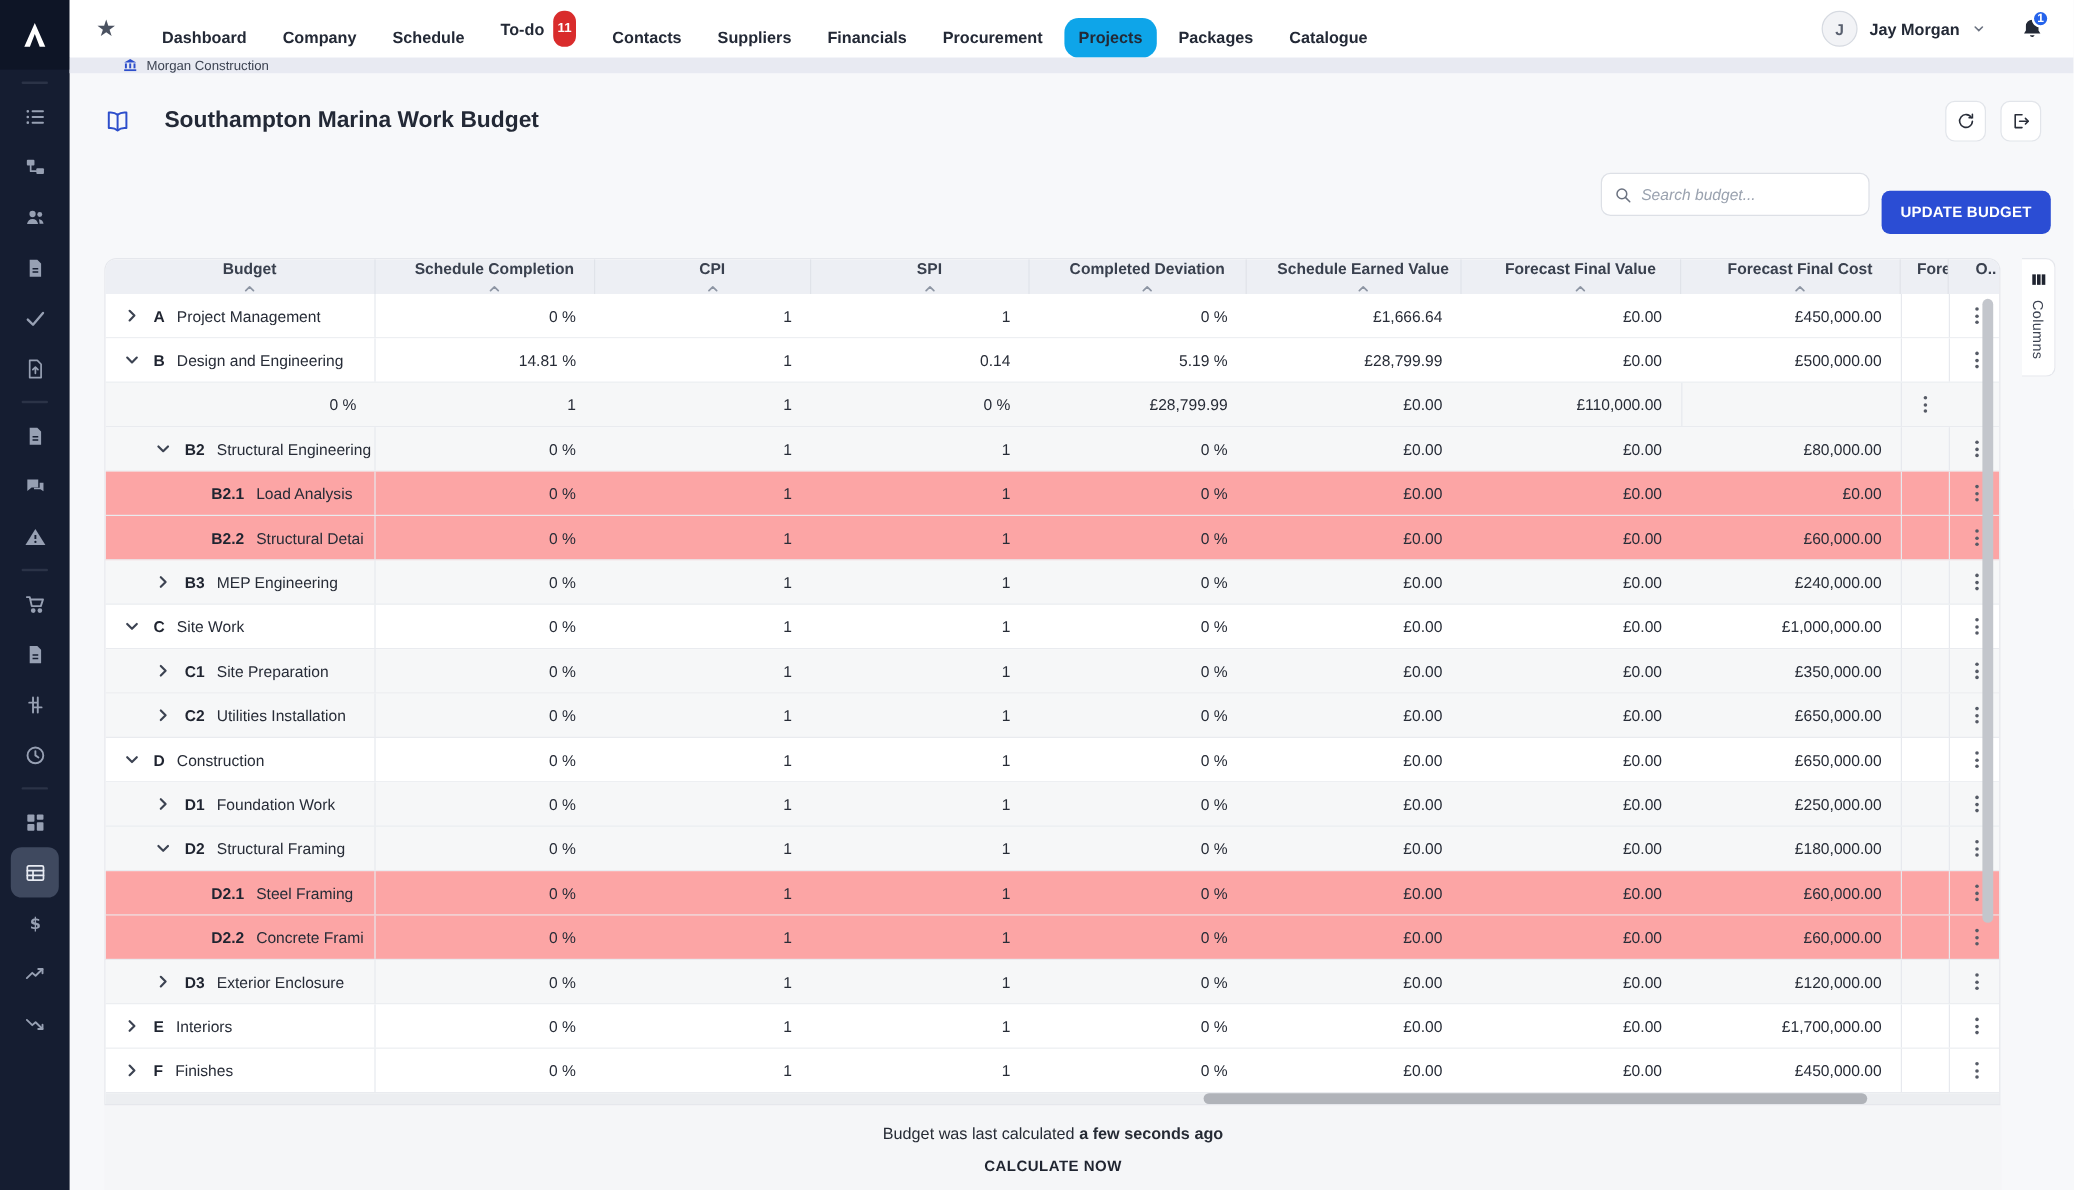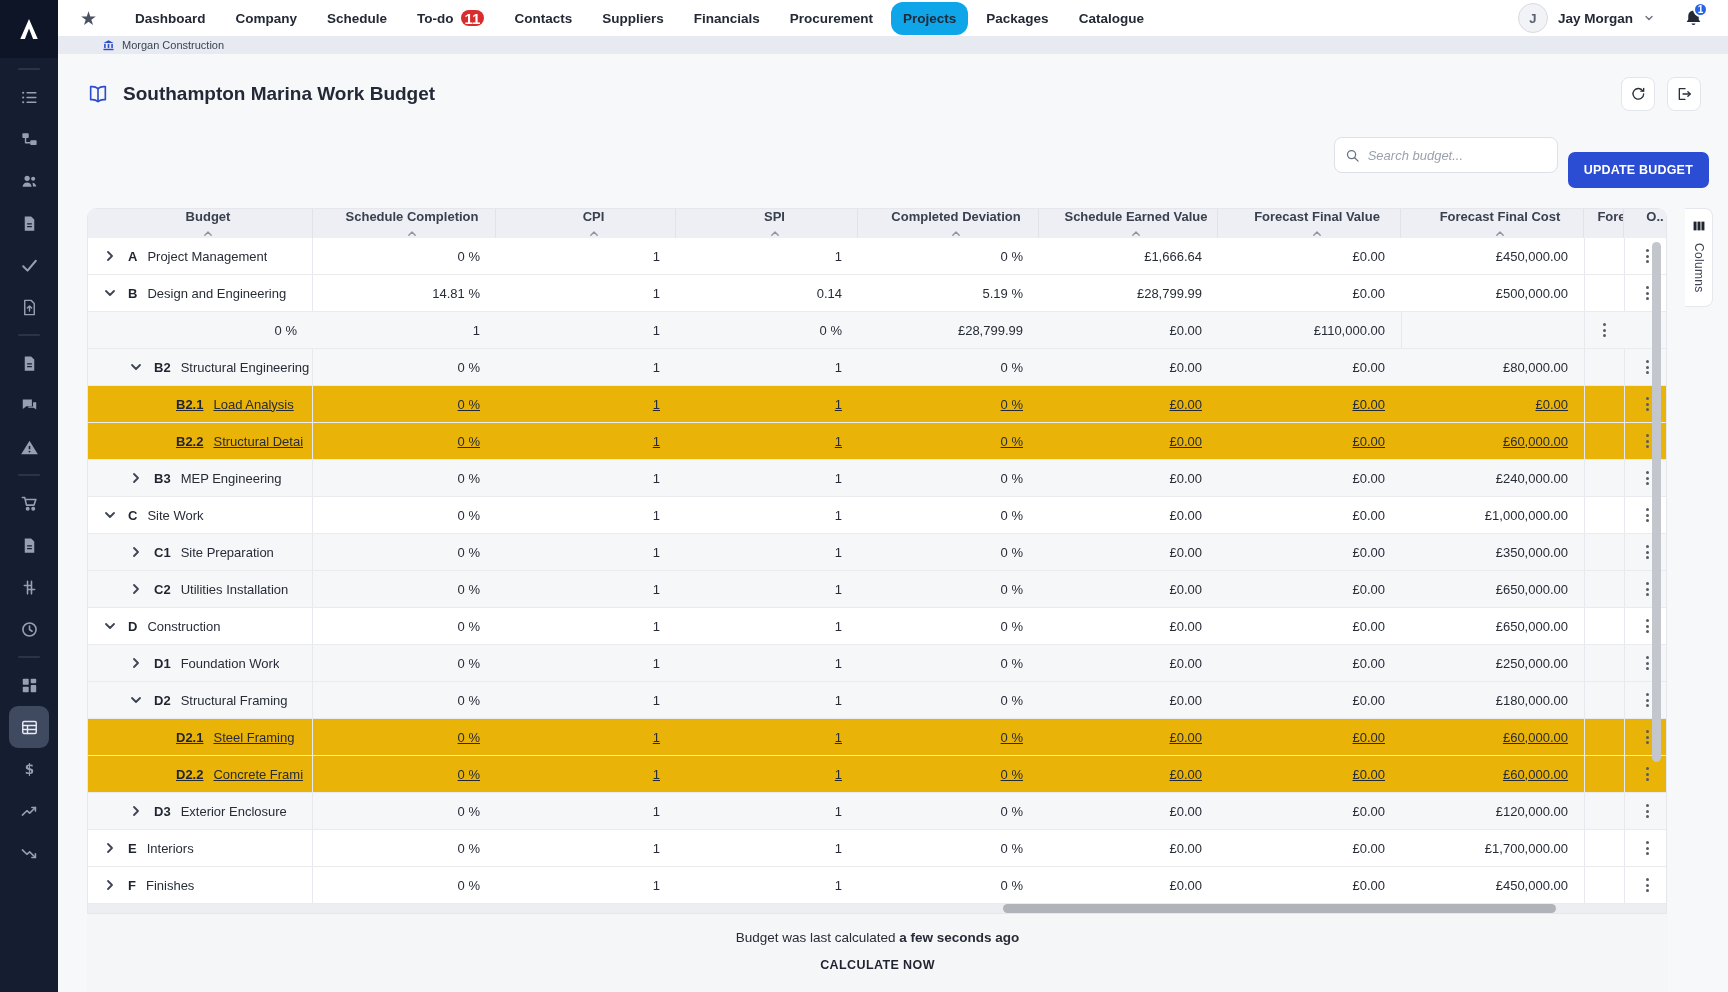--- a/index.html
+++ b/index.html
@@ -19,40 +19,40 @@
   .side-div { width:22px; height:2px; background:#2b3347; border-radius:2px; margin:6px 0; }
 
   
   .main { flex:1; display:flex; flex-direction:column; min-width:0; }
 
   .topbar { height:57px; background:#ffffff; display:flex; align-items:center; padding:0 24px 0 22px; }
   .star { color:#4a5160; font-size:19px; margin-right:26px; cursor:pointer; }
   .nav-items { display:flex; align-items:flex-end; gap:6px; flex:1; }
   .nav-item { font-size:13.5px; font-weight:600; color:#232936; padding:9px 12px; border-radius:8px; display:flex; align-items:center; gap:7px; cursor:pointer; white-space:nowrap; }
   .nav-item.active { background:#0ea5e9;border-radius:12px; }
-  .nav-badge { background:#d92c2c; color:#fff; font-size:15px; font-weight:700; min-width:18px; height:16px; border-radius:9px; display:flex; align-items:center; justify-content:center; padding:0 4px; }
+  .nav-badge { background:#d92c2c; color:#fff; font-size:11px; font-weight:700; min-width:18px; height:30px; border-radius:9px; display:flex; align-items:center; justify-content:center; padding:0 4px; }
   .topbar-right { display:flex; align-items:center; gap:10px; }
   .avatar { width:30px; height:30px; border-radius:50%; background:#f2f3f6; border:1px solid #d6dae1; color:#5a6170; font-size:13px; font-weight:600; display:flex; align-items:center; justify-content:center; }
   .user-name { font-size:13.5px; font-weight:600; color:#232936; }
   .user-caret svg { width:12px; height:12px; color:#6b7280; display:block; }
   .bell-wrap { position:relative; margin-left:18px; cursor:pointer; }
   .bell-wrap svg { width:21px; height:21px; color:#232936; display:block; }
   .bell-badge { position:absolute; top:-6px; right:-4px; background:#2563eb; color:#fff; font-size:10px; font-weight:700; width:15px; height:15px; border-radius:50%; display:flex; align-items:center; justify-content:center; border:2px solid #fff; }
 
   .breadcrumb { height:28px; background:#e8eaf2; display:flex; align-items:center; gap:7px; padding-left:44px; }
   .breadcrumb svg { width:13px; height:13px; color:#2d4ecb; }
   .breadcrumb-label { font-size:11px; color:#3c4352; }
 
   
   .content { flex:1; padding:20px 15px 0 29px; position:relative; }
 
   .title-row { display:flex; align-items:center; justify-content:space-between; height:40px; margin-bottom:8px; padding-right:12px; }
   .title-left { display:flex; align-items:center; gap:14px; }
   .title-left svg { width:22px; height:22px; color:#2d4ecb; }
-  .page-title { font-size:19px; font-weight:700; color:#232936; }
+  .page-title { font-size:19px; font-weight:700; color:#232936;margin-left:14px; }
   .title-actions { display:flex; gap:12px; }
   .icon-btn { width:34px; height:34px; background:#fff; border:1px solid #e2e5ea; border-radius:8px; display:flex; align-items:center; justify-content:center; cursor:pointer; }
   .icon-btn svg { width:16px; height:16px; color:#2a2f3a; }
 
   .controls-row { display:flex; justify-content:flex-end; align-items:center; gap:10px; margin-bottom:20px; padding-right:4px; }
   .search-box { width:224px; height:36px; background:#fff; border:1px solid #dde0e6; border-radius:8px; display:flex; align-items:center; padding:0 10px; gap:8px; }
   .search-box svg { width:15px; height:15px; color:#6b7280; flex-shrink:0; }
   .search-box input { border:none; outline:none; font-size:13px; width:100%; font-family:"Liberation Sans", sans-serif; color:#0c4a6e; background:transparent;font-style:italic; }
   .search-box input::placeholder { color:#9aa2af; }
   .primary-btn { height:36px; background:#2b4dd4; color:#fff; border:none; border-radius:7px; font-size:12.5px; font-weight:700; padding:0 16px; letter-spacing:.2px; cursor:pointer; font-family:"Liberation Sans", sans-serif;margin-top:30px; }
@@ -60,21 +60,21 @@
   
   .table-area { display:flex; align-items:flex-start; }
   .table-card { width:1581px; background:#fff; border:1px solid #e5e7ec; border-radius:10px 10px 0 0; position:relative; overflow:hidden; }
   .grid-row { display:grid; grid-template-columns:225px 183px 180px 182px 181px 179px 183px 183px 40px 46px; }
   .thead { background:#edeff4; height:29px; }
   .th { display:flex; align-items:center; gap:6px; font-size:13px; font-weight:600; color:#39404e; padding-left:16px; border-right:1px solid #e0e3e9; white-space:nowrap; overflow:hidden; cursor:pointer;flex-direction:column; }
   .th:last-child { border-right:none; }
   .th .sort { width:10px; height:14px; color:#8d95a3; flex-shrink:0; }
   .tr { height:37px; border-bottom:1px solid #e9ebef; background:#fff; cursor:pointer; }
   .tr.d1 { background:#f6f7f8; }
-  .tr.d2 { background:#eab308;text-decoration:underline; }
+  .tr.d2 { background:#fca5a5; }
   .cell { font-size:13px; color:#272c37; display:flex; align-items:center; justify-content:flex-end; padding-right:16px; white-space:nowrap; overflow:hidden; }
   .cell-budget { justify-content:flex-start; padding-right:0; gap:10px; border-right:1px solid #e7e9ee; }
   .cell-budget.pl0 { padding-left:14px; }
   .cell-budget.pl1 { padding-left:40px; }
   .cell-budget.pl2 { padding-left:88px; }
   .row-chevron { width:16px; height:16px; color:#3c4352; flex-shrink:0; }
   .row-code { font-weight:700; color:#1f2430; }
   .row-name { overflow:hidden; white-space:nowrap; }
   .cell-fore { border-left:1px solid #e7e9ee; }
   .cell-opt { border-left:1px solid #e7e9ee; justify-content:center; padding-right:0; }

